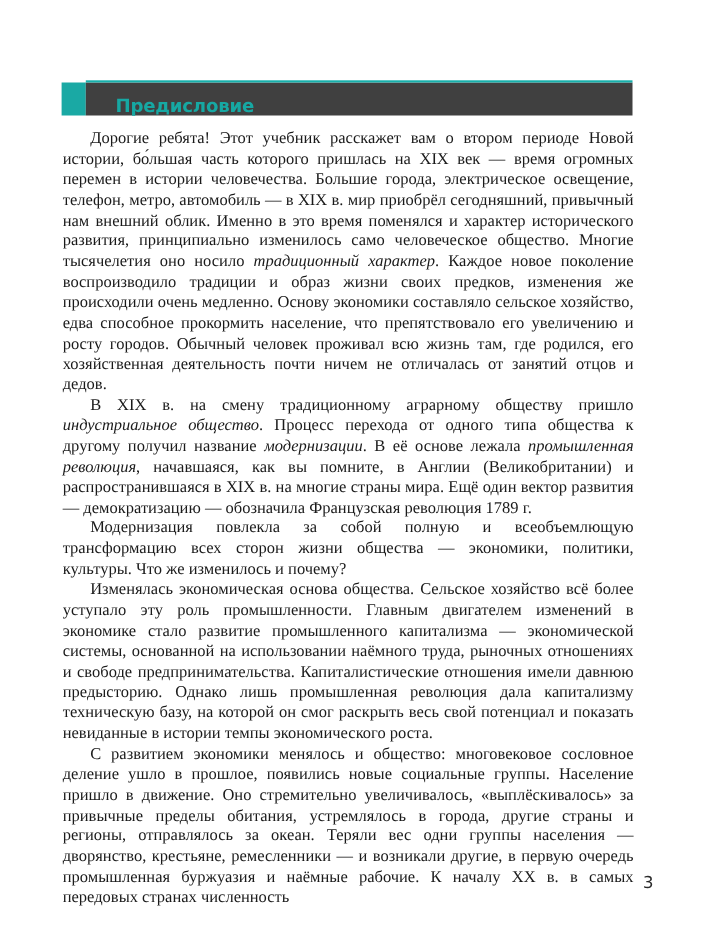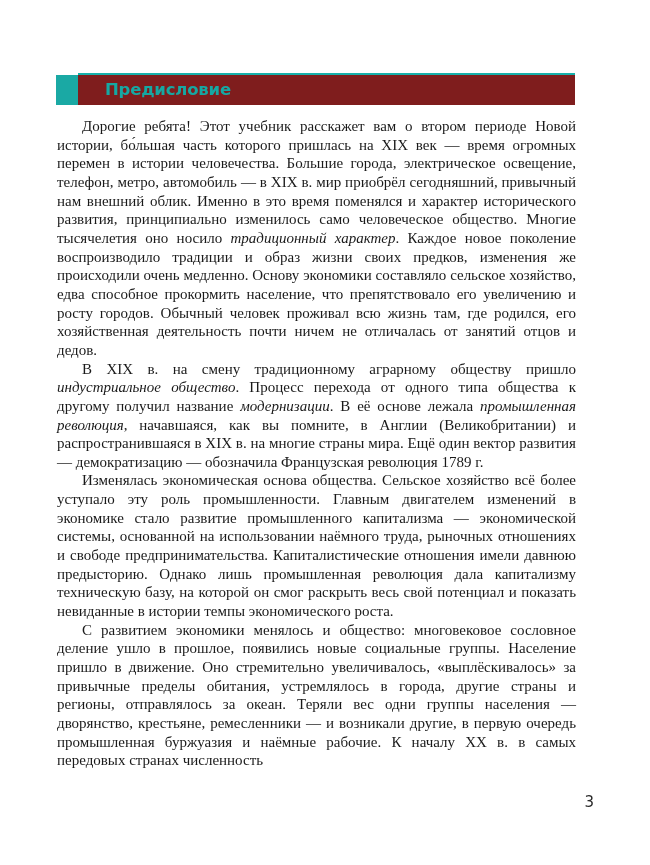--- a/index.html
+++ b/index.html
@@ -43,23 +43,23 @@
     height: 2px;
     background: #17b0ab;
   }
   .header-swatch {
     width: 22px;
     flex: 0 0 22px;
     background: #1aa9a4;
   }
   .header-band {
     flex: 1 1 auto;
-    background: #7f1d1d;
+    background: #404040;
     display: flex;
-    align-items: center;
+    align-items: flex-end;
     padding-left: 27px;
     box-sizing: border-box;
   }
   .header-title {
     font-family: "DejaVu Sans", "Liberation Sans", sans-serif;
     font-weight: bold;
     font-size: 16.5px;
     letter-spacing: -0.2px;
     color: #16a8a3;
     line-height: 1;
@@ -111,19 +111,20 @@
     <div class="rule"></div>
     <div class="header-swatch"></div>
     <div class="header-band">
       <span class="header-title">Предисловие</span>
     </div>
   </div>
 
   <div class="body-text">
       <p><span>Дорогие ребята! Этот учебник расскажет вам о втором периоде Новой истории, бо́льшая часть которого пришлась на XIX век — время огромных перемен в истории человечества. Большие города, электрическое освещение, телефон, метро, автомобиль — в XIX в. мир приобрёл сегодняшний, привычный нам внешний облик. Именно в это время поменялся и характер исторического развития, принципиально изменилось само человеческое общество. Многие тысячелетия оно носило </span><i>традиционный характер</i><span>. Каждое новое поколение воспроизводило традиции и образ жизни своих предков, изменения же происходили очень медленно. Основу экономики составляло сельское хозяйство, едва способное прокормить население, что препятствовало его увеличению и росту городов. Обычный человек проживал всю жизнь там, где родился, его хозяйственная деятельность почти ничем не отличалась от занятий отцов и дедов.</span></p>
       <p><span>В XIX в. на смену традиционному аграрному обществу пришло </span><i>индустриальное общество</i><span>. Процесс перехода от одного типа общества к другому получил название </span><i>модернизации</i><span>. В её основе лежала </span><i>промышленная революция</i><span>, начавшаяся, как вы помните, в Англии (Великобритании) и распространившаяся в XIX в. на многие страны мира. Ещё один вектор развития — демократизацию — обозначила Французская революция 1789 г.</span></p>
+      <p><span>Модернизация повлекла за собой полную и всеобъемлющую трансформацию всех сторон жизни общества — экономики, политики, культуры. Что же изменилось и почему?</span></p>
       <p><span>Изменялась экономическая основа общества. Сельское хозяйство всё более уступало эту роль промышленности. Главным двигателем изменений в экономике стало развитие промышленного капитализма — экономической системы, основанной на использовании наёмного труда, рыночных отношениях и свободе предпринимательства. Капиталистические отношения имели давнюю предысторию. Однако лишь промышленная революция дала капитализму техническую базу, на которой он смог раскрыть весь свой потенциал и показать невиданные в истории темпы экономического роста.</span></p>
       <p><span>С развитием экономики менялось и общество: многовековое сословное деление ушло в прошлое, появились новые социальные группы. Население пришло в движение. Оно стремительно увеличивалось, «выплёскивалось» за привычные пределы обитания, устремлялось в города, другие страны и регионы, отправлялось за океан. Теряли вес одни группы населения — дворянство, крестьяне, ремесленники — и возникали другие, в первую очередь промышленная буржуазия и наёмные рабочие. К началу XX в. в самых передовых странах численность</span></p>
     </div>
 
   <div class="page-number">3</div>
 
 </div>
 
 </body></html>

